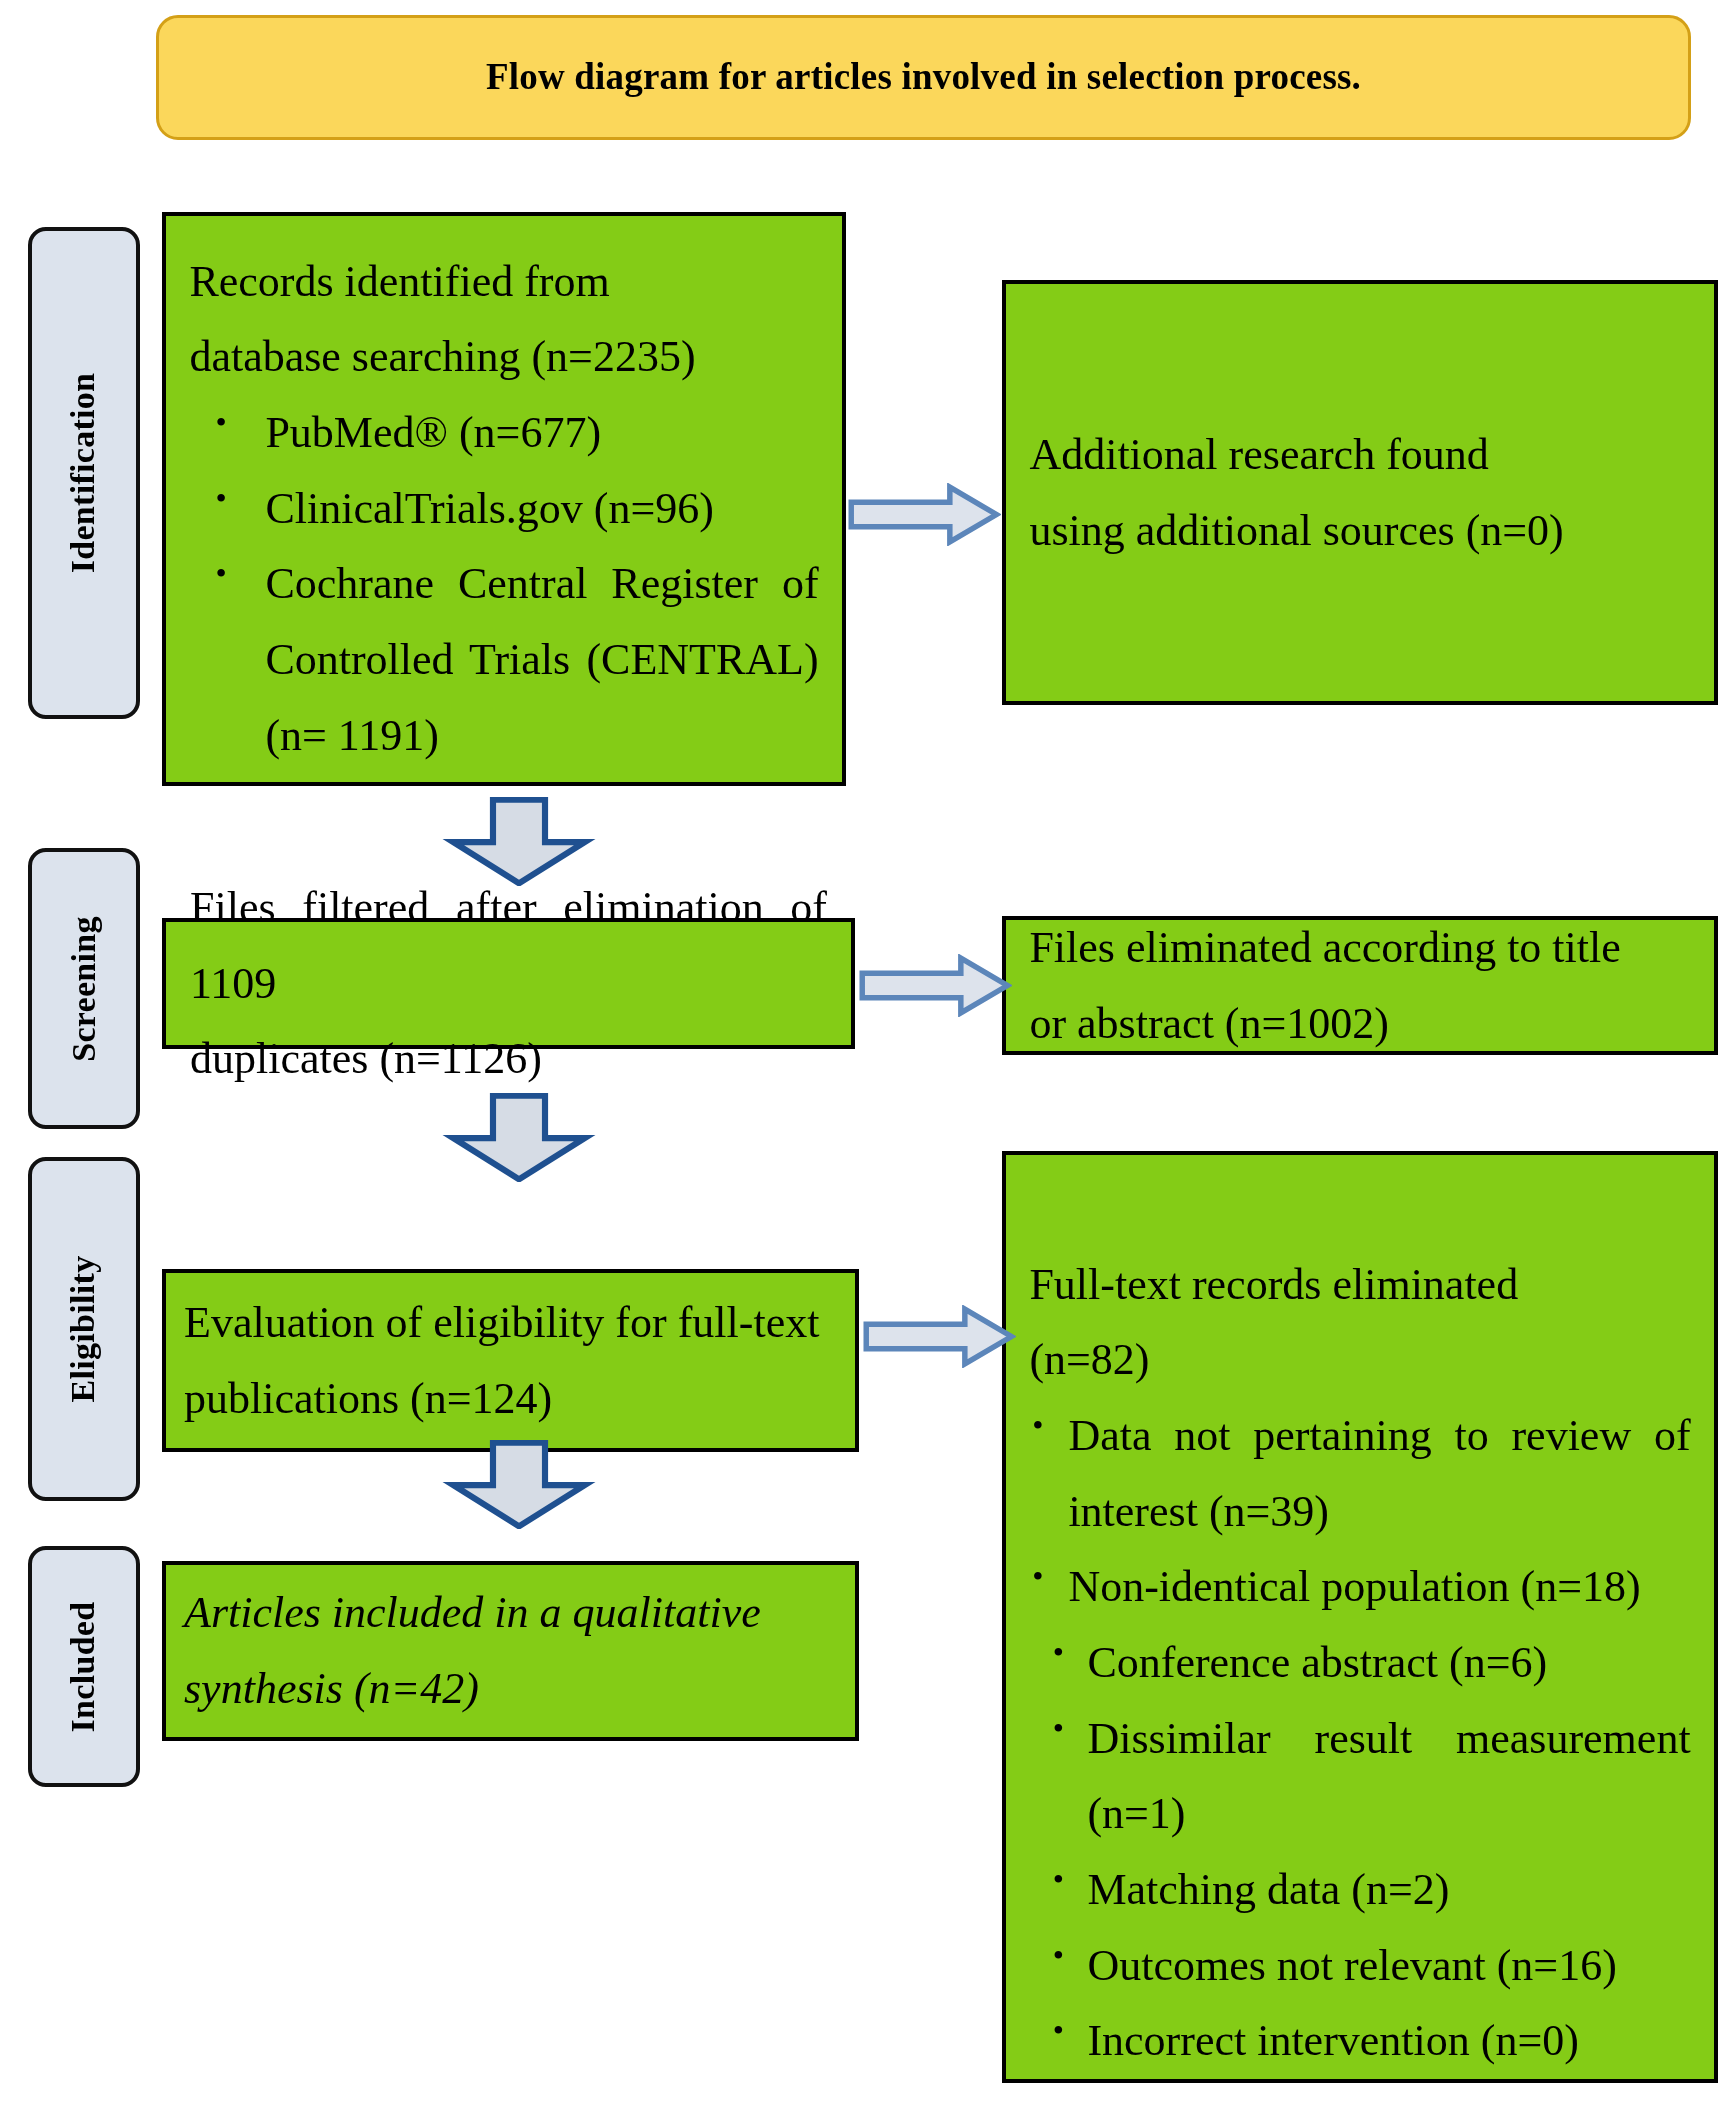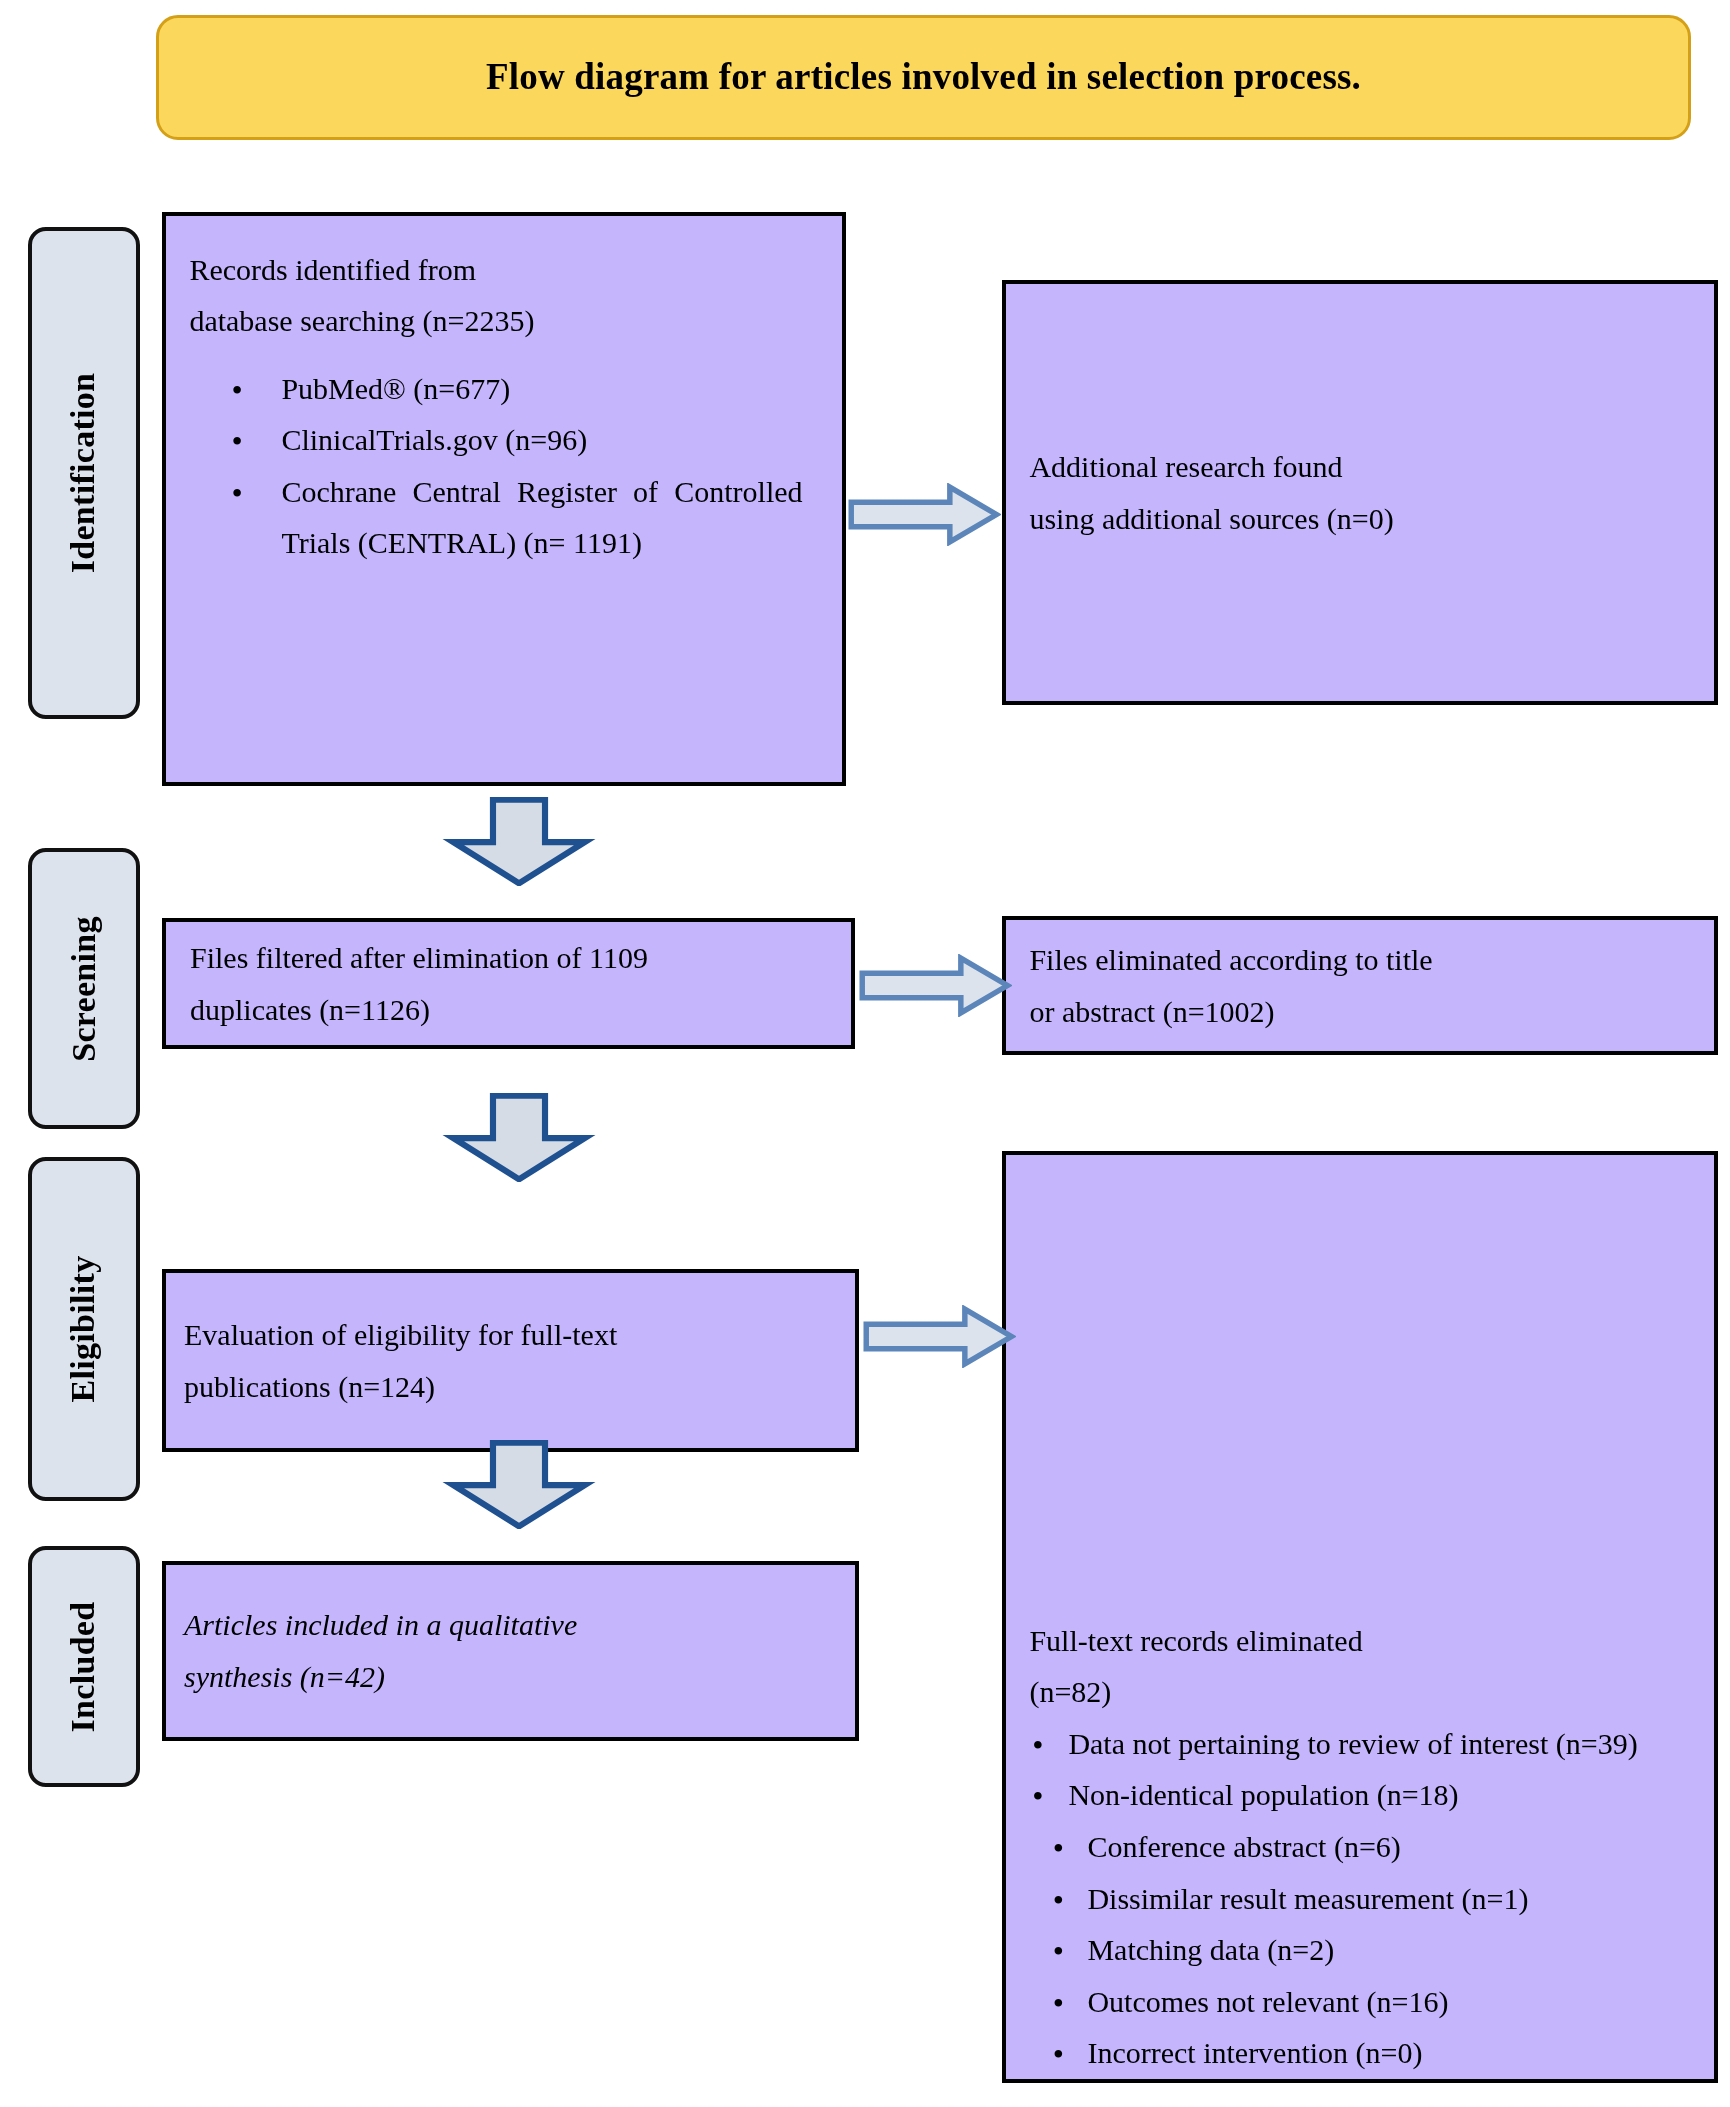--- a/index.html
+++ b/index.html
@@ -27,28 +27,28 @@
     transform:rotate(-90deg);white-space:nowrap;
     font-weight:bold;font-size:34px;letter-spacing:0.3px;color:#000;
   }
   #stage-identification{top:227px;height:492px;}
   #stage-screening     {top:848px;height:281px;}
   #stage-eligibility   {top:1157px;height:344px;}
   #stage-included      {top:1546px;height:241px;}
 
   
   .pbox{
-    position:absolute;background:#c4b5fd;border:4.1px solid #000;
+    position:absolute;background:#84cc16;border:4.1px solid #000;
     box-sizing:border-box;
-    font-size:30px;line-height:1.72;color:#000;
+    font-size:44px;line-height:1.72;color:#000;
   }
   .pbox .body{padding:0 23.4px;}
   .pbox p{margin:0;text-align:justify;text-justify:inter-word;}
   .pbox p.last{text-align:left;}
-  .pbox ul{margin:16px;padding:0 0 0 66px;list-style:none;}
+  .pbox ul{margin:0;padding:0 0 0 66px;list-style:none;}
   .pbox ul li{position:relative;text-align:justify;text-justify:inter-word;}
   .pbox ul li::before{
     content:"\2022";position:absolute;left:-43px;top:0;font-size:32px;
   }
 
   #box-records{left:162px;top:212px;width:684px;height:574px;
                display:flex;align-items:flex-start;}
   #box-records .body{padding-top:27.5px;width:100%;}
   #box-records ul{padding-left:76px;}
   #box-records ul li::before{left:-50px;}

